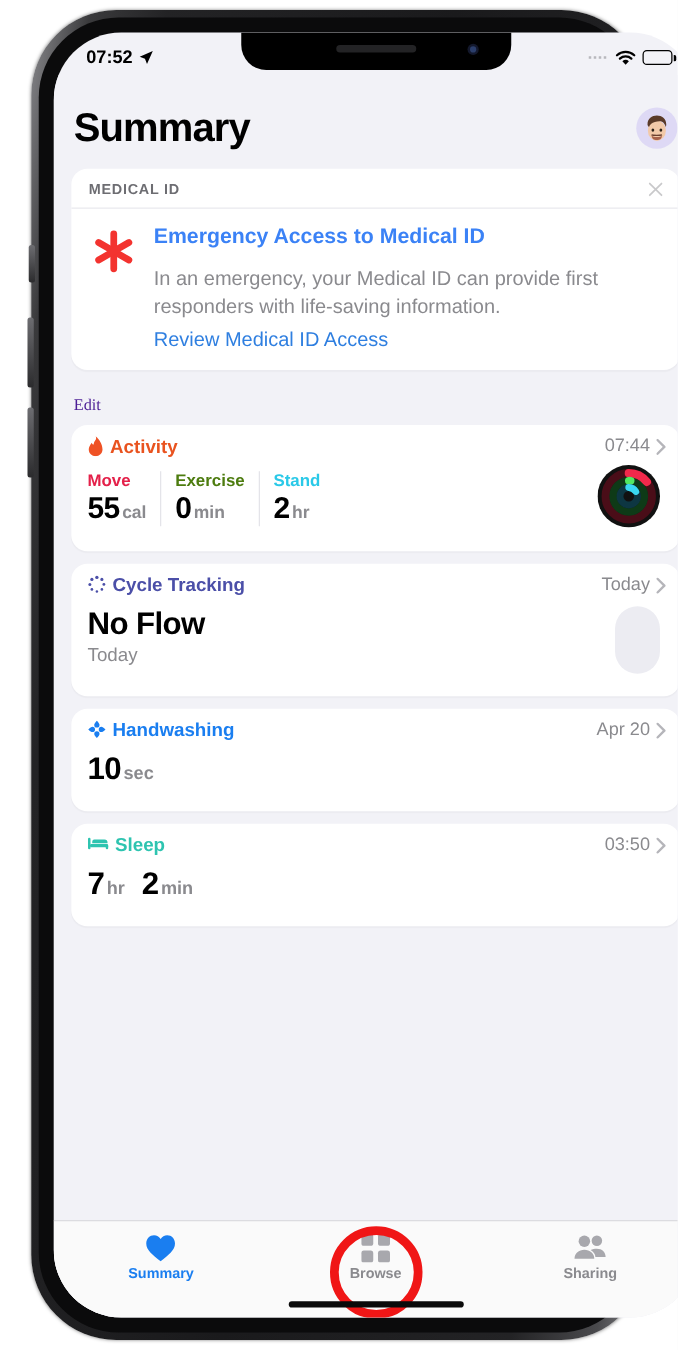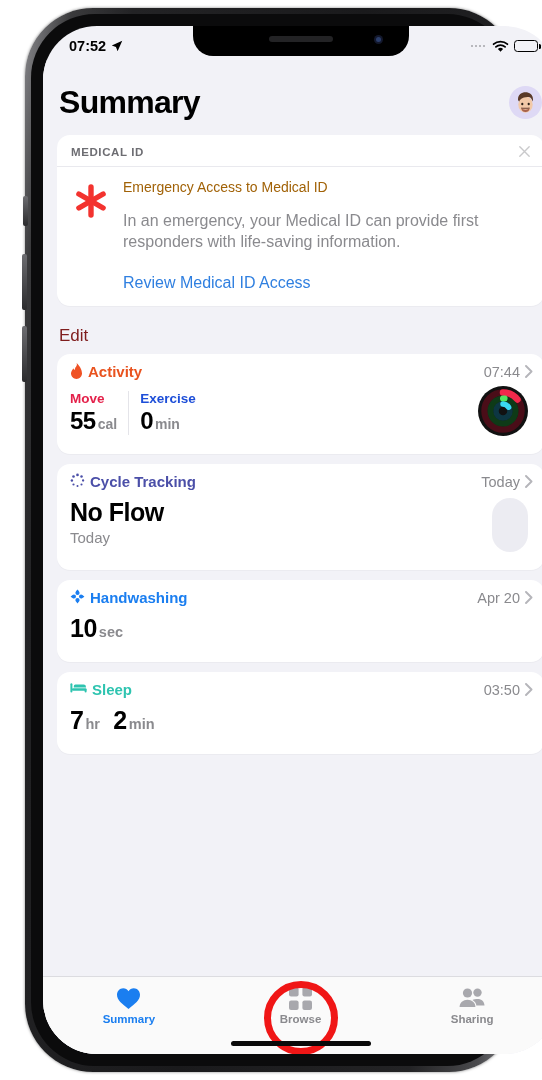--- a/index.html
+++ b/index.html
@@ -100,31 +100,31 @@
     display: flex; align-items: center; justify-content: space-between;
     padding: 9px 12px 7px 14px;
     border-bottom: 1px solid #e9e9ee;
   }
   .card-hdr-bar .lbl { font-size: 11.5px; font-weight: bold; letter-spacing: .6px; color: #6d6d72; }
   .x-icon { width: 15px; height: 15px; opacity: .45; }
 
   .med-body { display: flex; padding: 12px 14px 14px 14px; gap: 12px; }
   .med-star { flex: 0 0 auto; width: 40px; padding-top: 2px; }
   .med-txt { flex: 1 1 auto; }
-  .med-title { font-size: 14px; font-weight: normal; color: #a16207; line-height: 1.2; }
+  .med-title { font-size: 17px; font-weight: bold; color: #3b82f6; line-height: 1.2; }
   .med-desc { font-size: 16px; color: #8a8a8e; line-height: 1.32; margin-top: 14px; }
-  .med-link { font-size: 16px; color: #2f7fe0; margin-top: 22px; }
+  .med-link { font-size: 16px; color: #2f7fe0; margin-top: 8px; }
 
   
   .sect-head {
     display: flex; align-items: flex-end; justify-content: space-between;
     padding: 10px 16px 8px 16px;
   }
   .sect-title { font-size: 22px; font-weight: bold; letter-spacing: -.4px; color: #000; }
-  .sect-action { font-size: 17px; color: #7f1d1d; }
+  .sect-action { font-size: 13px; color: #4c1d95; font-family: Liberation Serif, serif; }
 
   
   .metric-hdr { display: flex; align-items: center; justify-content: space-between; padding: 9px 11px 2px 13px; }
   .metric-name { display: flex; align-items: flex-start; gap: 5px; font-size: 15px; font-weight: bold; }
   .metric-right { display: flex; align-items: center; gap: 5px; font-size: 14.5px; color: #8a8a8e; }
   .chev { width: 8px; height: 13px; }
 
   .activity-body { display: flex; align-items: center; padding: 4px 13px 14px 13px; }
   .rings-col { flex: 0 0 auto; padding-right: 3px; }
   .stat-group { display: flex; flex: 1 1 auto; }
@@ -274,23 +274,29 @@
         </div>
         <div class="activity-body">
           <div class="stat-group">
             <div class="stat">
               <div class="stat-lbl" style="color:#e4214a">Move</div>
               <div class="stat-val">
                 <span>55</span><span class="u">cal</span>
               </div>
             </div>
             <div class="stat">
-              <div class="stat-lbl" style="color:#1d4ed8">Exercise</div>
+              <div class="stat-lbl" style="color:#4d7c0f">Exercise</div>
               <div class="stat-val">
                 <span>0</span><span class="u">min</span>
+              </div>
+            </div>
+            <div class="stat">
+              <div class="stat-lbl" style="color:#2ac9e8">Stand</div>
+              <div class="stat-val">
+                <span>2</span><span class="u">hr</span>
               </div>
             </div>
           </div>
           <div class="rings-col">
             <svg width="50" height="50" viewBox="0 0 50 50">
               <circle cx="25" cy="25" r="25" fill="#111"></circle>
               <circle cx="25" cy="25" r="18.5" stroke="#4a0d18" stroke-width="6.5" fill="none"></circle>
               <circle cx="25" cy="25" r="12.5" stroke="#0e3a17" stroke-width="6" fill="none"></circle>
               <circle cx="25" cy="25" r="7" stroke="#0d3642" stroke-width="5.5" fill="none"></circle>
               <path d="M25 6.5 A18.5 18.5 0 0 1 39.5 13.5" stroke="#f2294b" stroke-width="6.5" fill="none" stroke-linecap="round"></path>

